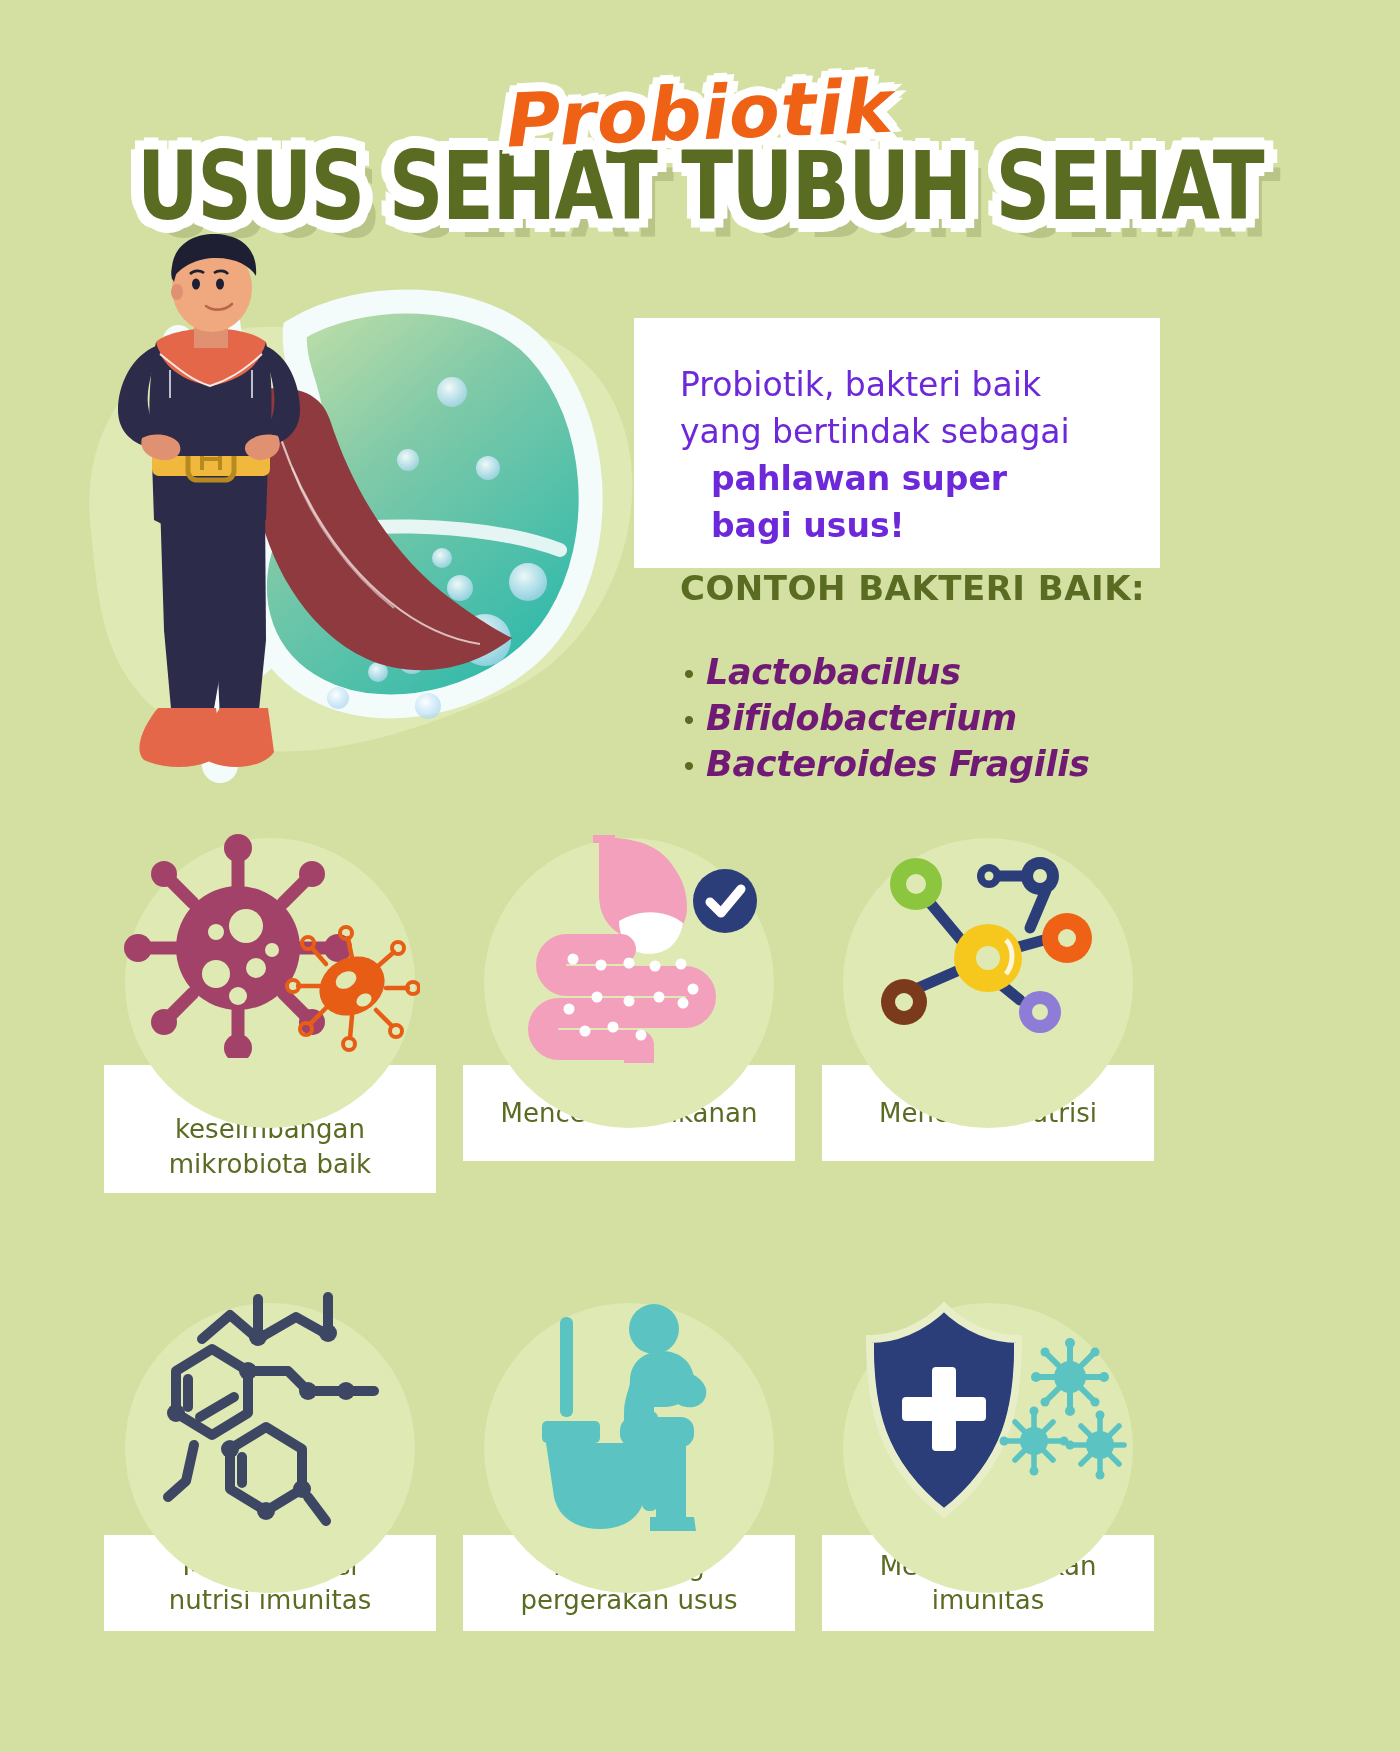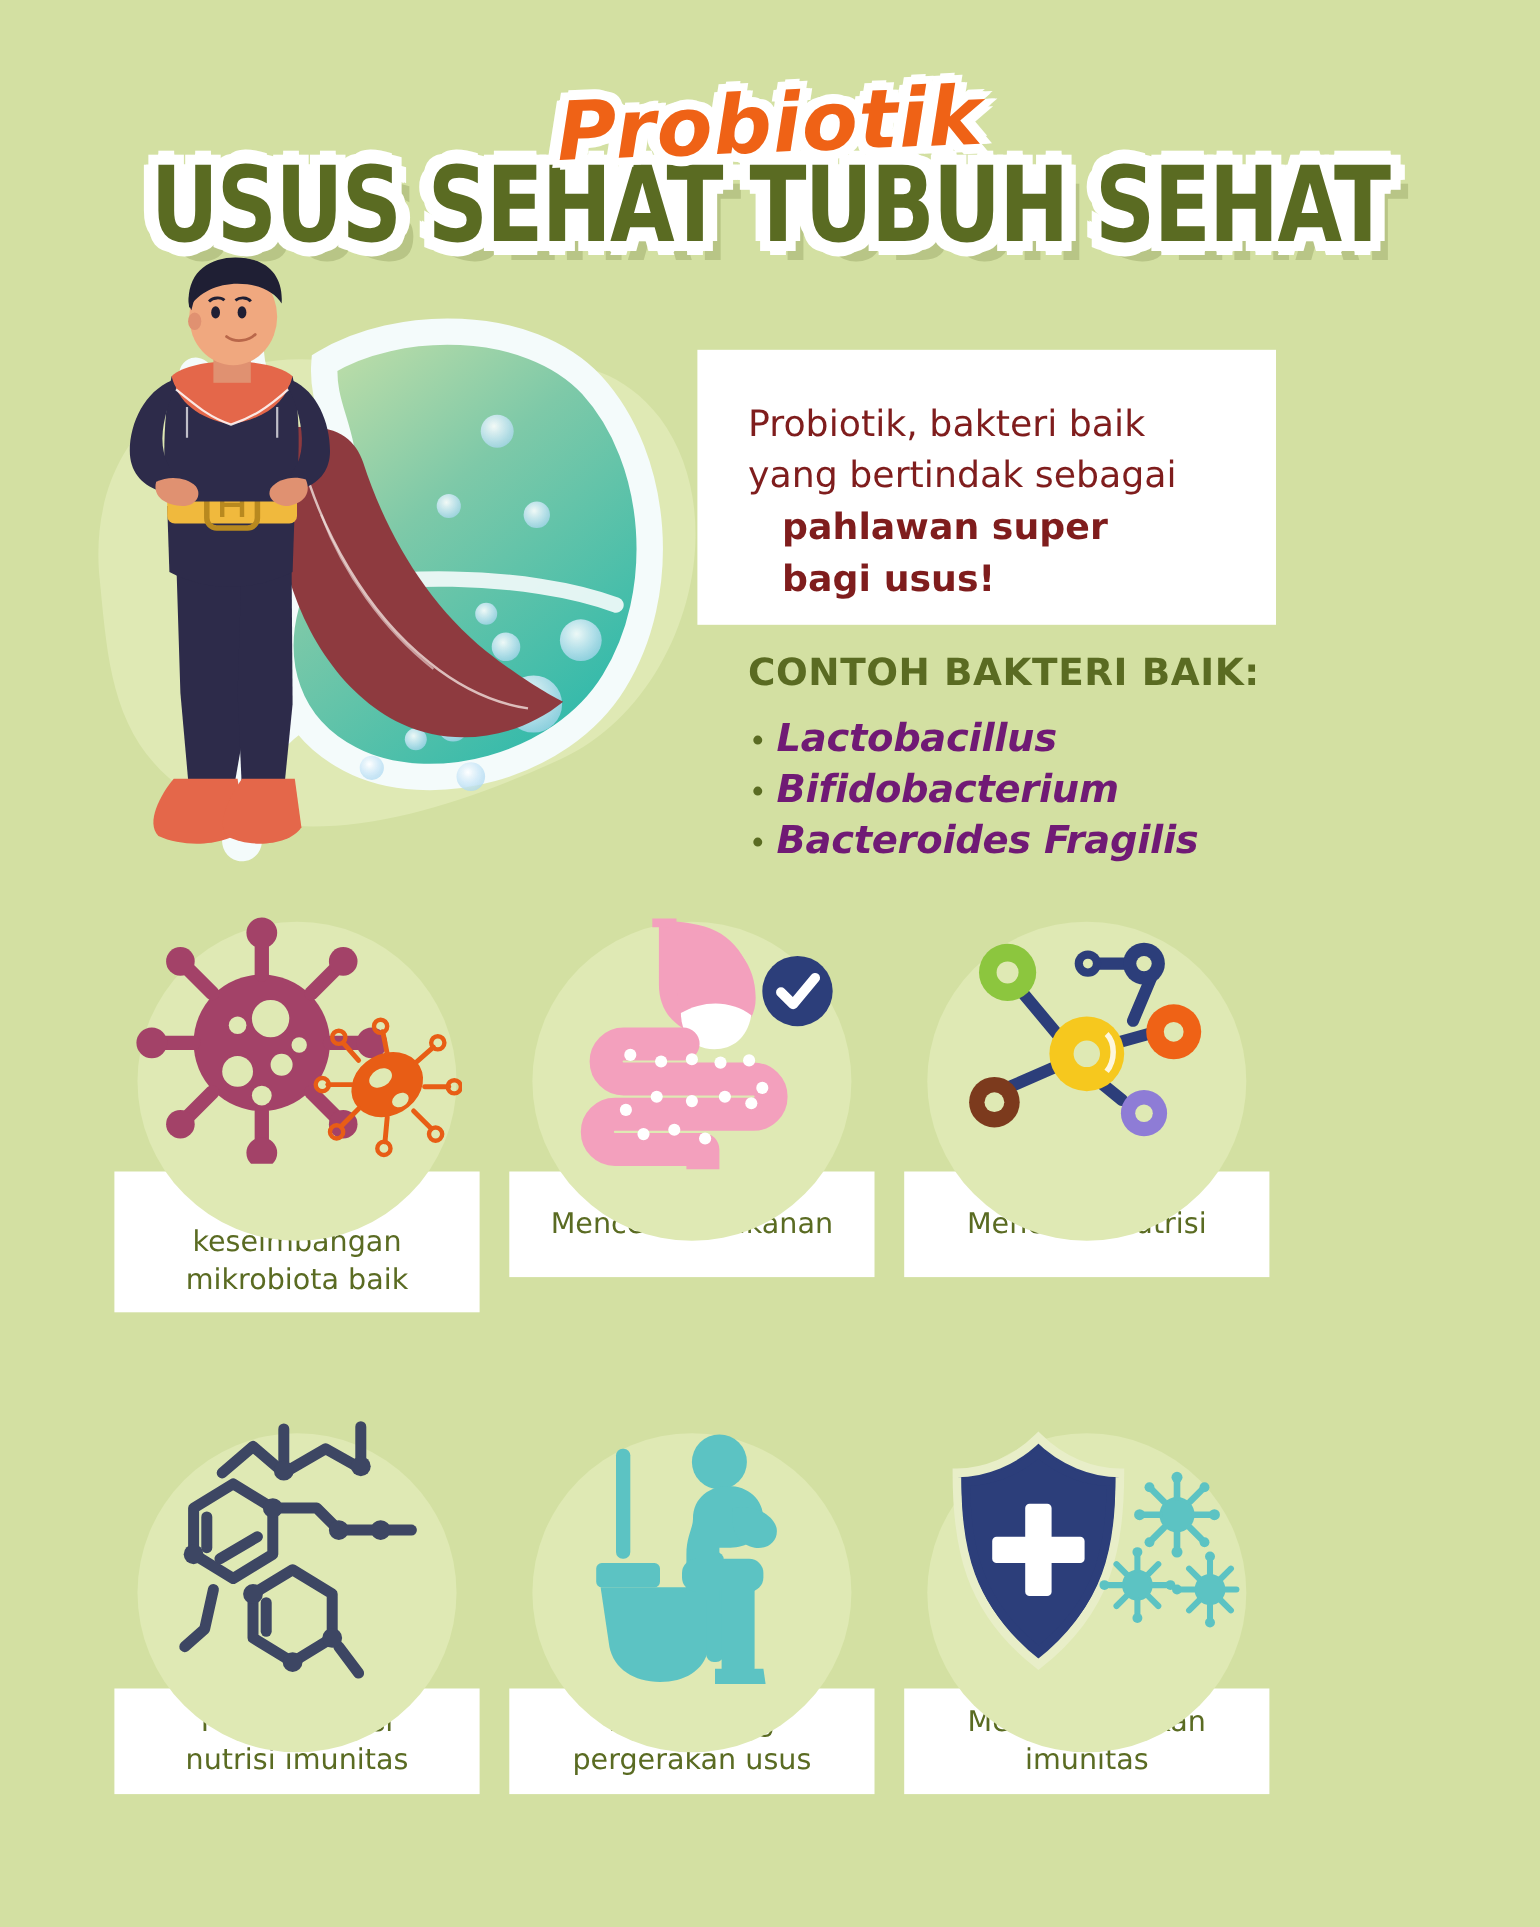--- a/index.html
+++ b/index.html
@@ -70,28 +70,28 @@
   .intro-box {
     position: absolute; left: 634px; top: 318px;
     width: 526px; height: 250px;
     background: #fff;
     padding: 44px 0 0 46px;
   }
   .intro-text {
     font-family: "DejaVu Sans", sans-serif;
     font-size: 33px;
     line-height: 1.42;
-    color: #7f1d1d;
+    color: #6d28d9;
     max-width: 440px;
   }
   .intro-text b { font-weight: bold; margin-left: 31px; }
 
   
   .bact-head {
-    position: absolute; left: 680px; top: 592px;
+    position: absolute; left: 680px; top: 568px;
     font-family: "DejaVu Sans", sans-serif;
     font-weight: bold; font-size: 34px;
     letter-spacing: 0.5px;
     color: #5a6b22;
   }
   .bact-list { position: absolute; left: 672px; top: 652px; width: 500px; }
   .bact-item {
     display: flex; align-items: baseline;
     margin-bottom: 6px;
   }

